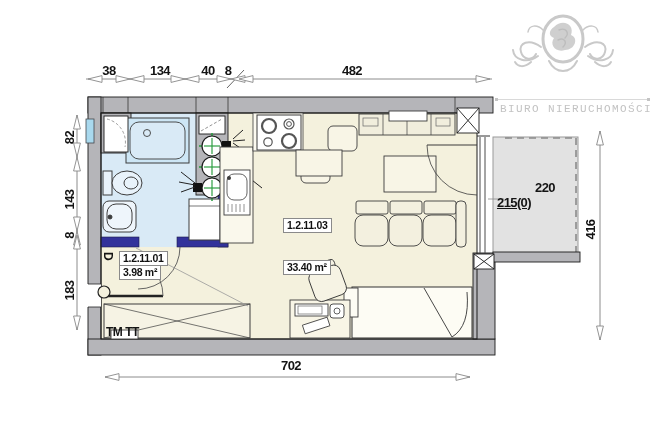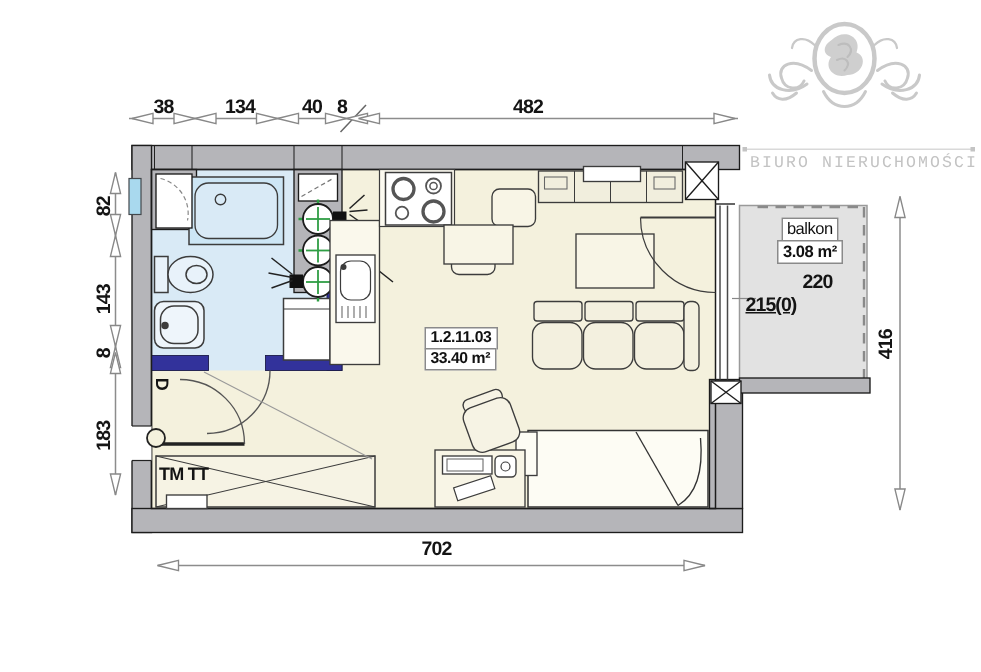--- a/index.html
+++ b/index.html
@@ -313,31 +313,31 @@
 <div class="txt dim" style="left:334px;top:63px;width:36px;">482</div>
 
 <div class="txt dim vdim" style="left:51px;top:130px;width:36px;">82</div>
 <div class="txt dim vdim" style="left:51px;top:192px;width:36px;">143</div>
 <div class="txt dim vdim" style="left:51px;top:228px;width:36px;">8</div>
 <div class="txt dim vdim" style="left:51px;top:283px;width:36px;">183</div>
 
 <div class="txt dim vdim" style="left:572px;top:222px;width:36px;">416</div>
 <div class="txt dim" style="left:273px;top:358px;width:36px;">702</div>
 
-<div class="labelbox" style="left:283px;top:218px;">
+<div class="labelbox" style="left:283px;top:218px;gap:28px;">
   <div class="box">1.2.11.03</div>
   <div class="box">33.40 m²</div>
 </div>
-
-<div class="labelbox balkonbox" style="left:518px;top:145px;align-items:center;">
-  <div class="box" style="font-weight:400;">balkon</div>
-  <div class="box">3.08 m²</div>
+<div class="labelbox" style="left:119px;top:251px;">
+  <div class="box">1.2.11.01</div>
+  <div class="box">3.98 m²</div>
 </div>
+
 <div class="txt dim" style="left:503px;top:180px;text-align:left;margin-left:32px;">220</div>
 <div class="txt dim" style="left:497px;top:195px;text-align:left;text-decoration:underline;">215(0)</div>
 
-<div class="txt small-annot" style="left:106px;top:309px;">TM TT</div>
+<div class="txt small-annot" style="left:106px;top:325px;">TM TT</div>
 <div class="txt small-annot" style="left:104px;top:249px;transform:rotate(90deg);">D</div>
 
 <div class="brand-divider" style="left:497px;top:99px;width:151px;"></div>
 <div class="txt brand-tagline" style="left:480px;top:103px;width:172px;">BIURO NIERUCHOMOŚCI</div>
 
 </div>
 
 </body></html>

